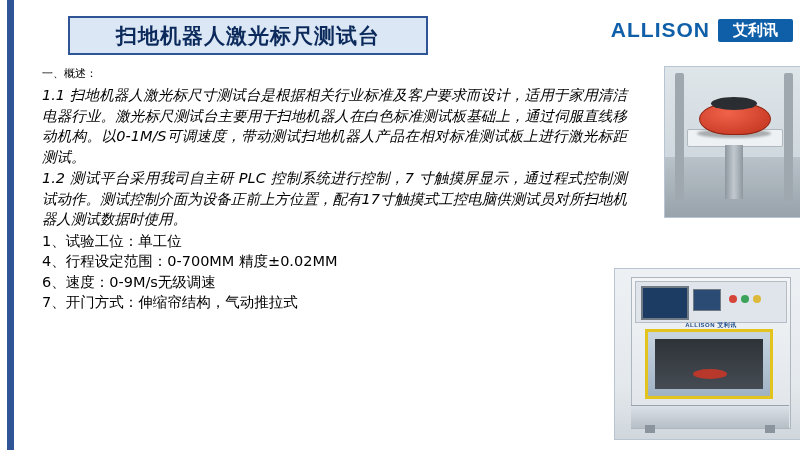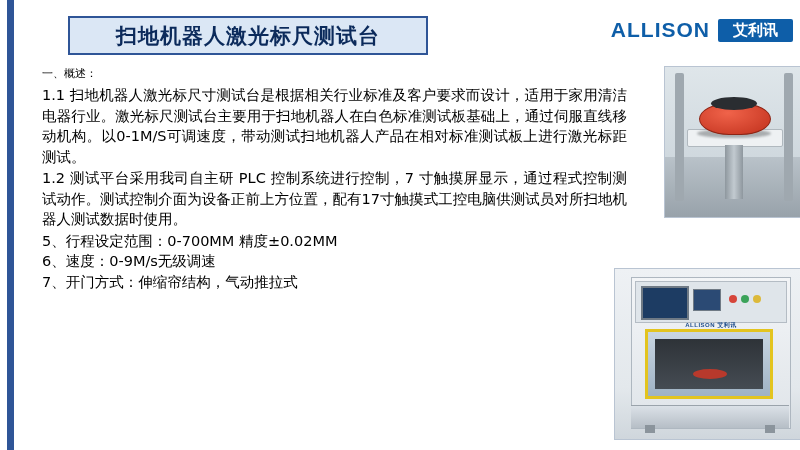--- a/index.html
+++ b/index.html
@@ -82,20 +82,21 @@
     line-height: 20px;
     margin: 0 0 1px 0;
     color: #000000;
   }
   .para {
     font-size: 14.5px;
     line-height: 20.5px;
     margin: 0 0 1px 0;
     text-align: justify;
     color: #000000;
+    font-style: italic;
   }
   .spec-item {
     font-size: 14.5px;
     line-height: 20.5px;
     margin: 0;
     color: #000000;
   }
 
   
   .photo {
@@ -225,21 +226,22 @@
 
   <div class="brand">
     <span class="brand-en">ALLISON</span>
     <span class="brand-cn">艾利讯</span>
   </div>
 
   <div class="content">
     <p class="sec-head">一、概述：</p>
     <p class="para">1.1 扫地机器人激光标尺寸测试台是根据相关行业标准及客户要求而设计，适用于家用清洁电器行业。激光标尺测试台主要用于扫地机器人在白色标准测试板基础上，通过伺服直线移动机构。以0-1M/S可调速度，带动测试扫地机器人产品在相对标准测试板上进行激光标距测试。</p>
     <p class="para">1.2 测试平台采用我司自主研 PLC 控制系统进行控制，7 寸触摸屏显示，通过程式控制测试动作。测试控制介面为设备正前上方位置，配有17寸触摸式工控电脑供测试员对所扫地机器人测试数据时使用。</p>
-    <p class="spec-item">5、行程设定范围：0-700MM  精度±0.02MM</p>
+    <p class="spec-item">1、试验工位：单工位</p>
+    <p class="spec-item">4、行程设定范围：0-700MM  精度±0.02MM</p>
     <p class="spec-item">6、速度：0-9M/s无级调速</p>
     <p class="spec-item">7、开门方式：伸缩帘结构，气动推拉式</p>
 
   </div>
 
   <div class="photo photo-top">
     <div class="p1-bg"></div>
     <div class="p1-wall"></div>
     <div class="p1-floor"></div>
     <div class="p1-frame-l"></div>

